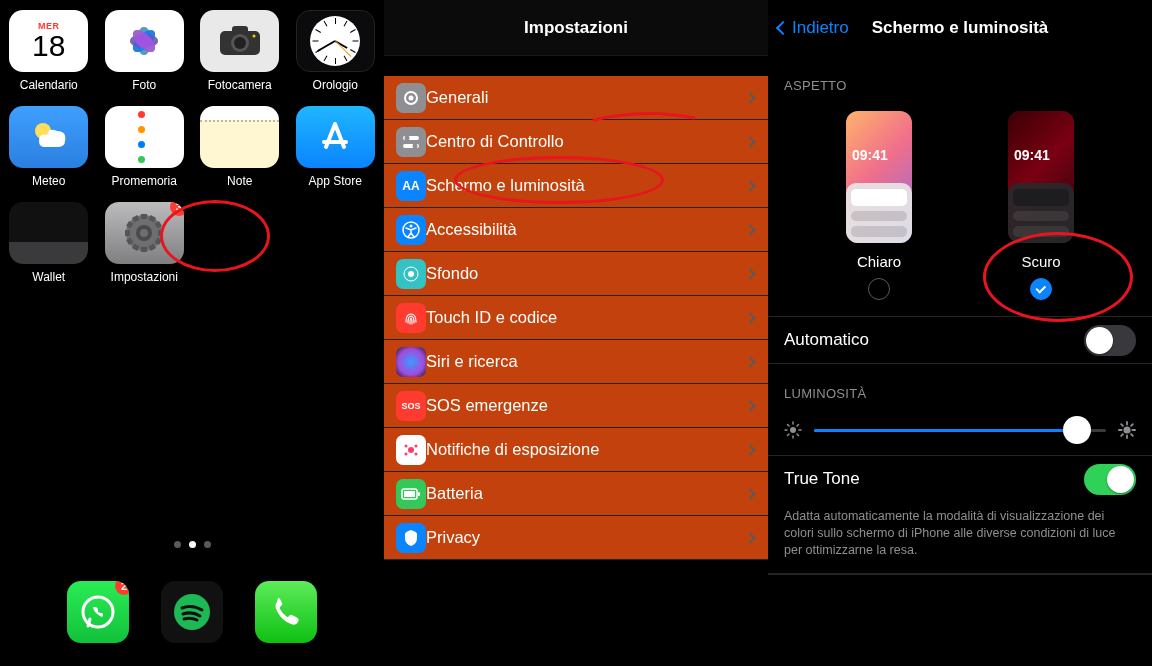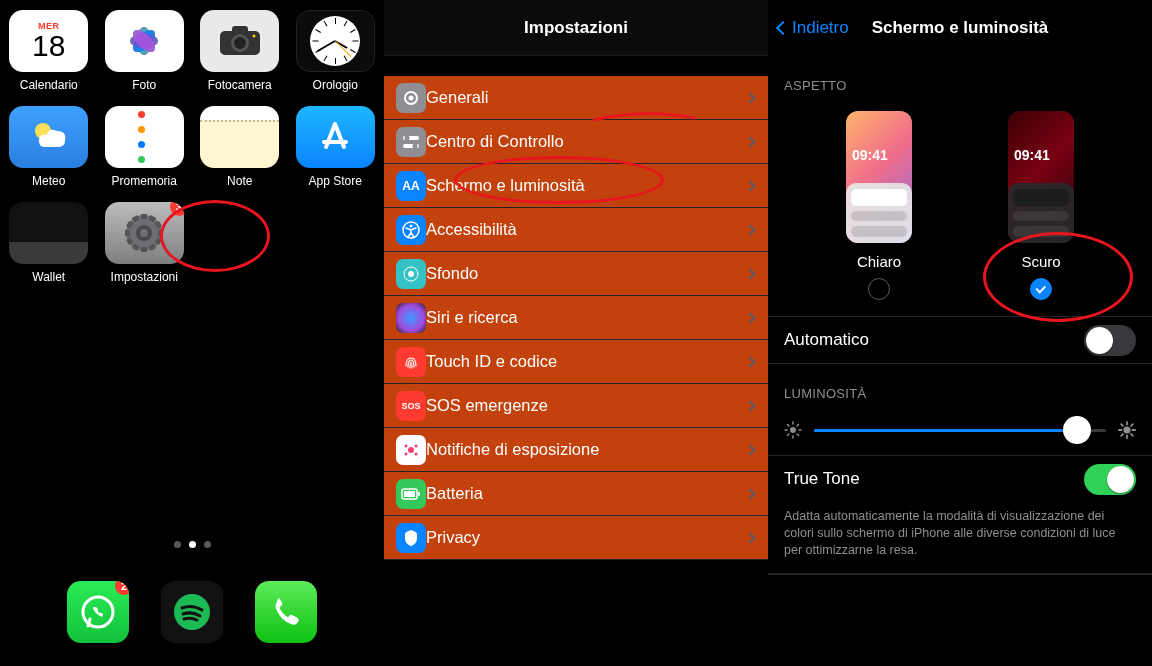--- a/index.html
+++ b/index.html
@@ -499,32 +499,32 @@
           <svg width="20" height="20" viewBox="0 0 20 20">
               <circle cx="10" cy="10" r="7" fill="none" stroke="#fff" stroke-width="1"></circle>
               <circle cx="10" cy="10" r="3" fill="#fff"></circle>
             </svg>
         </div>
         <div class="rlabel">Sfondo</div>
         <div class="chev"></div>
       </div>
 
       <div class="row">
-        <div class="ricon" style="background:radial-gradient(circle at 50% 50%,#3a9bff,#a24bde 60%,#1b1b1e 100%)"></div>
-        <div class="rlabel">Siri e ricerca</div>
-        <div class="chev"></div>
-      </div>
-
-      <div class="row">
         <div class="ricon" style="background:#ff3b30">
           <svg width="20" height="20" viewBox="0 0 20 20">
               <path d="M5 14 q0 -8 5 -8 q5 0 5 8 M7 15 q0 -7 3 -7 q3 0 3 7 M9 16 q0 -6 1 -6 q1 0 1 6" stroke="#fff" stroke-width="1.2" fill="none" stroke-linecap="round"></path>
             </svg>
         </div>
         <div class="rlabel">Touch ID e codice</div>
+        <div class="chev"></div>
+      </div>
+
+      <div class="row">
+        <div class="ricon" style="background:radial-gradient(circle at 50% 50%,#3a9bff,#a24bde 60%,#1b1b1e 100%)"></div>
+        <div class="rlabel">Siri e ricerca</div>
         <div class="chev"></div>
       </div>
 
       <div class="row">
         <div class="ricon" style="background:#ff3b30;font-size:9px;">
           <span>SOS</span>
         </div>
         <div class="rlabel">SOS emergenze</div>
         <div class="chev"></div>
       </div>

